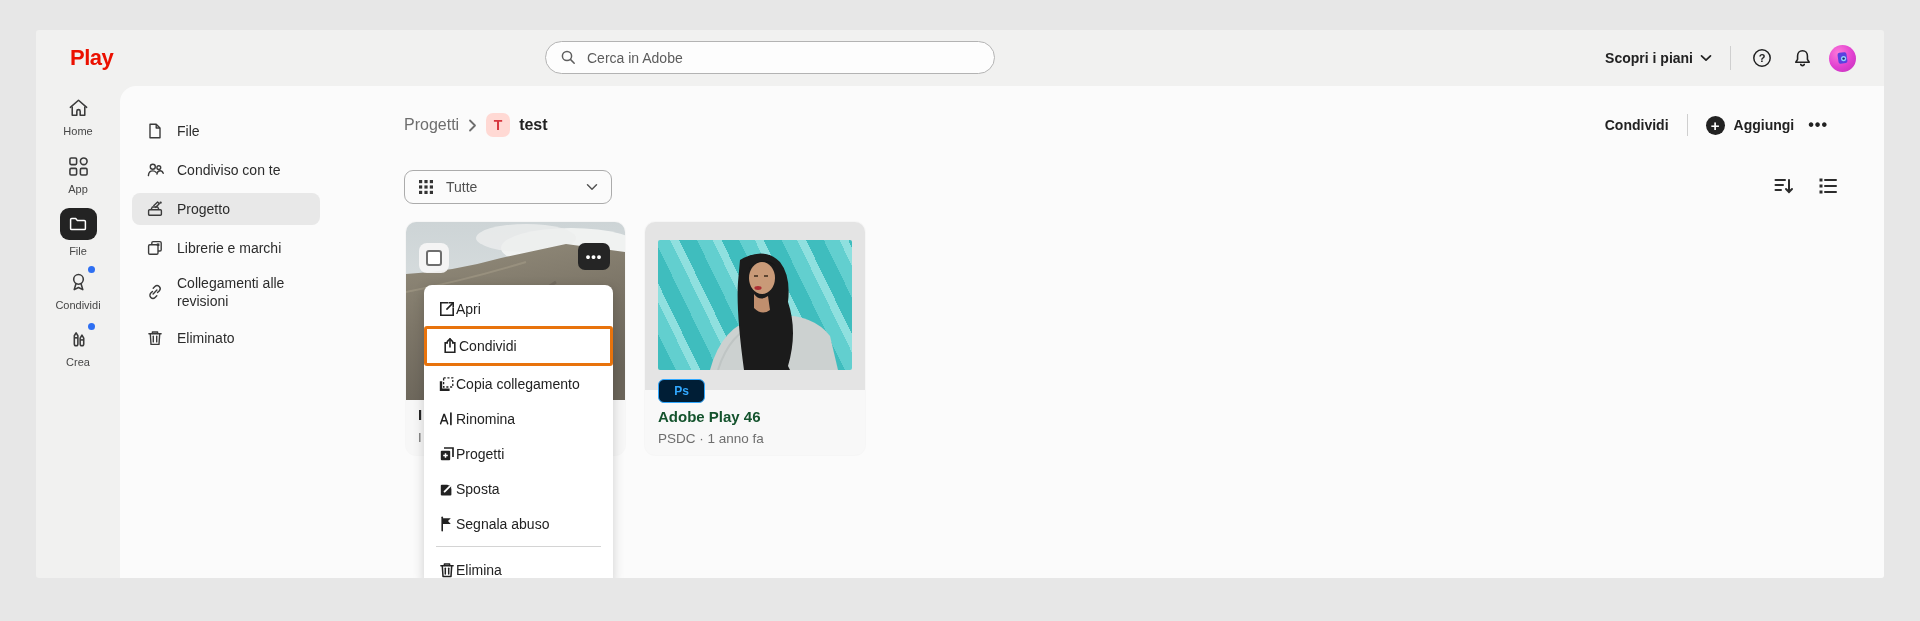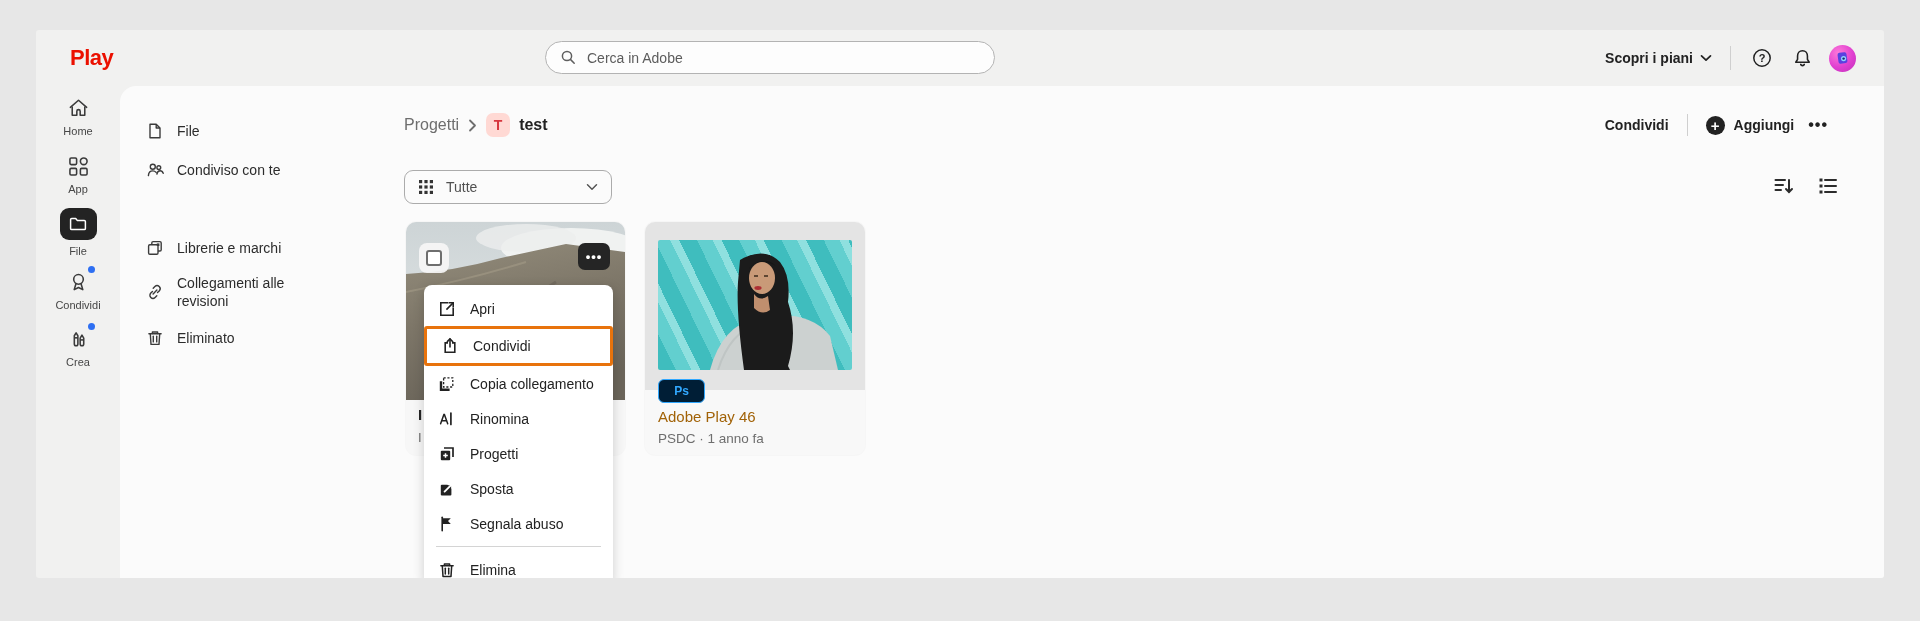--- a/index.html
+++ b/index.html
@@ -136,30 +136,30 @@
     position:absolute; left:13px; top:18px; width:194px; height:130px;
     border-radius:2px; overflow:hidden;
     background:repeating-linear-gradient(64deg,#3fbdbe 0 16px,#62cfcf 16px 30px,#8fe0df 30px 38px);
   }
   .ps-badge {
     position:absolute; left:13px; top:157px; width:47px; height:24px;
     background:#001E36; border:1px solid #31A8FF; border-radius:6px;
     color:#31A8FF; font-size:12px; font-weight:700;
     display:flex; align-items:center; justify-content:center; z-index:2;
   }
-  .card-title { position:absolute; left:13px; top:186px; font-size:15px; font-weight:400; color:#a16207; }
+  .card-title { position:absolute; left:13px; top:186px; font-size:15px; font-weight:700; color:#14532d; }
   .card-meta  { position:absolute; left:13px; top:209px; font-size:13.5px; color:#6e6e6e; }
   
   #ctxmenu {
     position:absolute; left:304px; top:199px; width:189px; height:300px;
     background:#fff; border-radius:8px; box-shadow:0 3px 12px rgba(0,0,0,0.18);
     padding-top:6px; z-index:10; overflow:hidden;
   }
   .menu-item {
-    height:35px; display:flex; align-items:center; gap:14px; padding-left:14px;
+    height:35px; display:flex; align-items:center; padding-left:14px;
     font-size:14px; color:#222; cursor:pointer;
   }
   .menu-hl { border:3px solid #E8730C; border-radius:3px; }
   .menu-hl .menu-item { height:34px; }
   .menu-divider { height:1px; background:#d4d4d4; margin:5px 12px; }
   svg { display:block; }
 </style>
 </head>
 <body>
 
@@ -287,20 +287,31 @@
         <svg width="18" height="18" viewBox="0 0 18 18" fill="none" stroke="#3b3b3b" stroke-width="1.4" stroke-linecap="round">
             <circle cx="6.8" cy="5.7" r="2.5"></circle>
             <path d="M2.4 14.6c.2-3 2-4.7 4.4-4.7 1.3 0 2.5.5 3.3 1.5"></path>
             <circle cx="12.8" cy="6.6" r="1.9"></circle>
             <path d="M10.9 13c.4-2.1 1.6-3.2 3.2-3.2 1.4 0 2.6 1 3.1 2.5"></path>
           </svg>
       </span>
       <span class="slabel">Condiviso con te</span>
     </div>
 
+    <div class="side-item active" style="top:107px;">
+      <span>
+        <svg width="18" height="18" viewBox="0 0 18 18" fill="none" stroke="#3b3b3b" stroke-width="1.4" stroke-linejoin="round">
+            <rect x="2.6" y="9.8" width="12.8" height="5.4" rx="1"></rect>
+            <path d="M5 9.8 6.3 7h5.4L13 9.8"></path>
+            <path d="M7.4 6 11.6 2l1.7 1.7-4.1 4"></path>
+            <circle cx="14.6" cy="2.6" r="0.5" fill="#3b3b3b"></circle>
+          </svg>
+      </span>
+      <span class="slabel">Progetto</span>
+    </div>
 
     <div class="side-item" style="top:146px;">
       <span>
         <svg width="18" height="18" viewBox="0 0 18 18">
             <rect x="5.8" y="2.6" width="9.4" height="9.4" rx="1.3" fill="none" stroke="#3b3b3b" stroke-width="1.4"></rect>
             <rect x="2.6" y="5.8" width="9.4" height="9.4" rx="1.3" fill="#fbfbfb" stroke="#3b3b3b" stroke-width="1.4"></rect>
             <rect x="10.8" y="4.4" width="2.6" height="2.6" fill="#3b3b3b"></rect>
           </svg>
       </span>
       <span class="slabel">Librerie e marchi</span>

